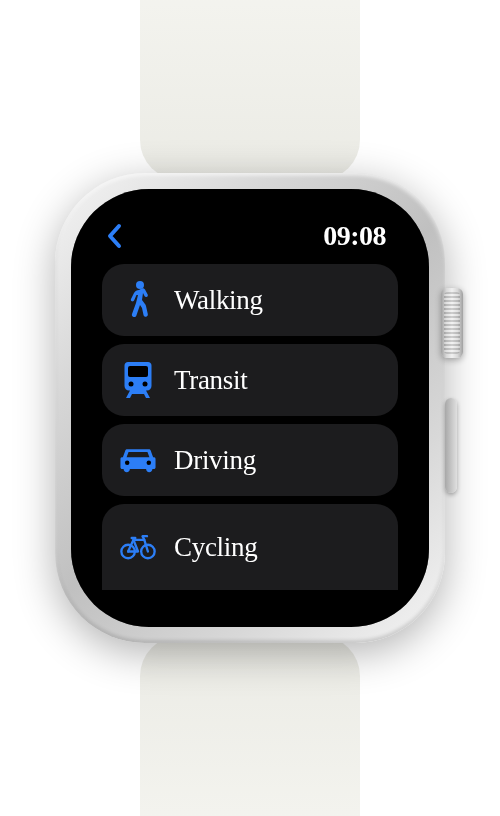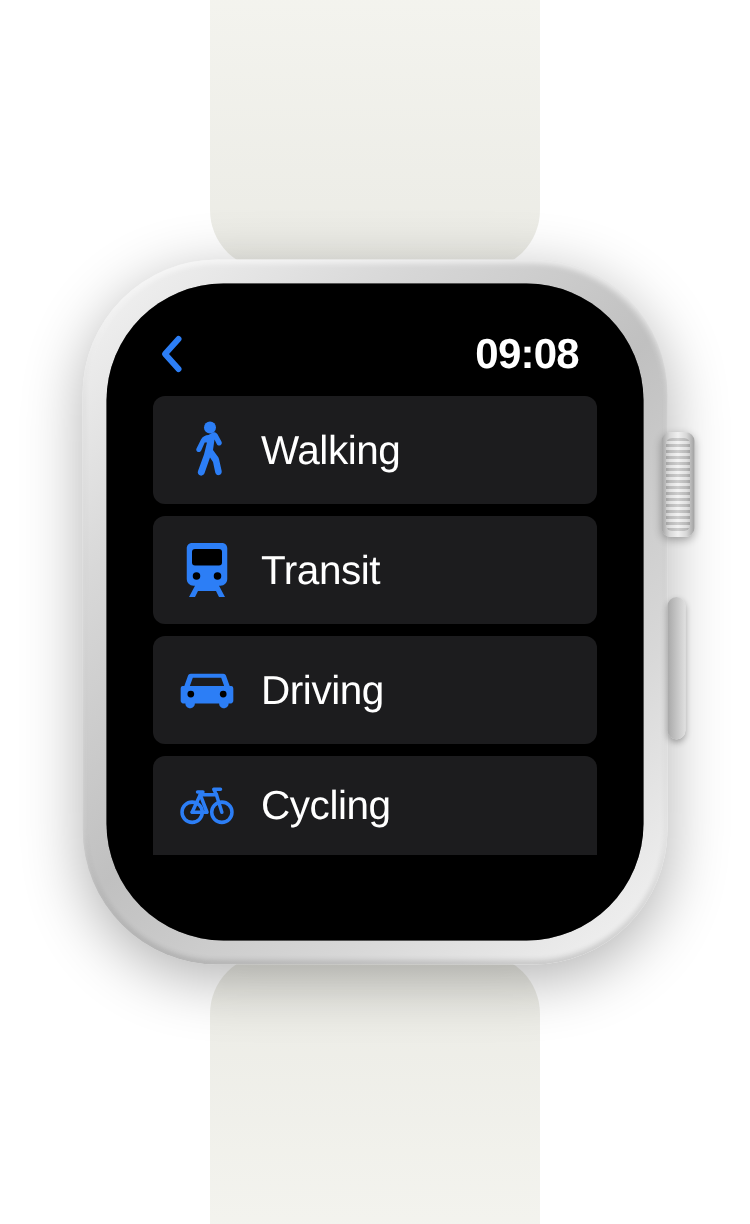--- a/index.html
+++ b/index.html
@@ -51,20 +51,21 @@
       position: relative;
       width: 390px;
       height: 470px;
       background: linear-gradient(135deg, #f5f5f5 0%, #d8d8d8 25%, #c0c0c0 50%, #d8d8d8 75%, #f5f5f5 100%);
       border-radius: 90px;
       z-index: 2;
       box-shadow: 0 10px 40px rgba(0,0,0,0.3), inset 0 2px 4px rgba(255,255,255,0.8), inset 0 -2px 4px rgba(0,0,0,0.2);
       display: flex;
       justify-content: center;
       align-items: center;
+      font-family: Liberation Serif, serif;
     }
 
     
     .crown {
       position: absolute;
       right: -18px;
       top: 115px;
       width: 22px;
       height: 70px;
       background: linear-gradient(to right, #a0a0a0, #d8d8d8, #f0f0f0, #d8d8d8, #a0a0a0);
@@ -143,30 +144,30 @@
     
     .list {
       display: flex;
       flex-direction: column;
       gap: 8px;
       margin-top: 8px;
     }
 
     .list-item {
       background: #1c1c1e;
-      border-radius: 8px;
+      border-radius: 22px;
       height: 72px;
       display: flex;
       align-items: center;
       padding: 0 18px;
       gap: 18px;
     }
 
     .list-item.cut {
-      height: 66px;
+      height: 86px;
       border-bottom-left-radius: 0;
       border-bottom-right-radius: 0;
     }
 
     .item-icon {
       width: 36px;
       height: 36px;
       display: flex;
       align-items: center;
       justify-content: center;

